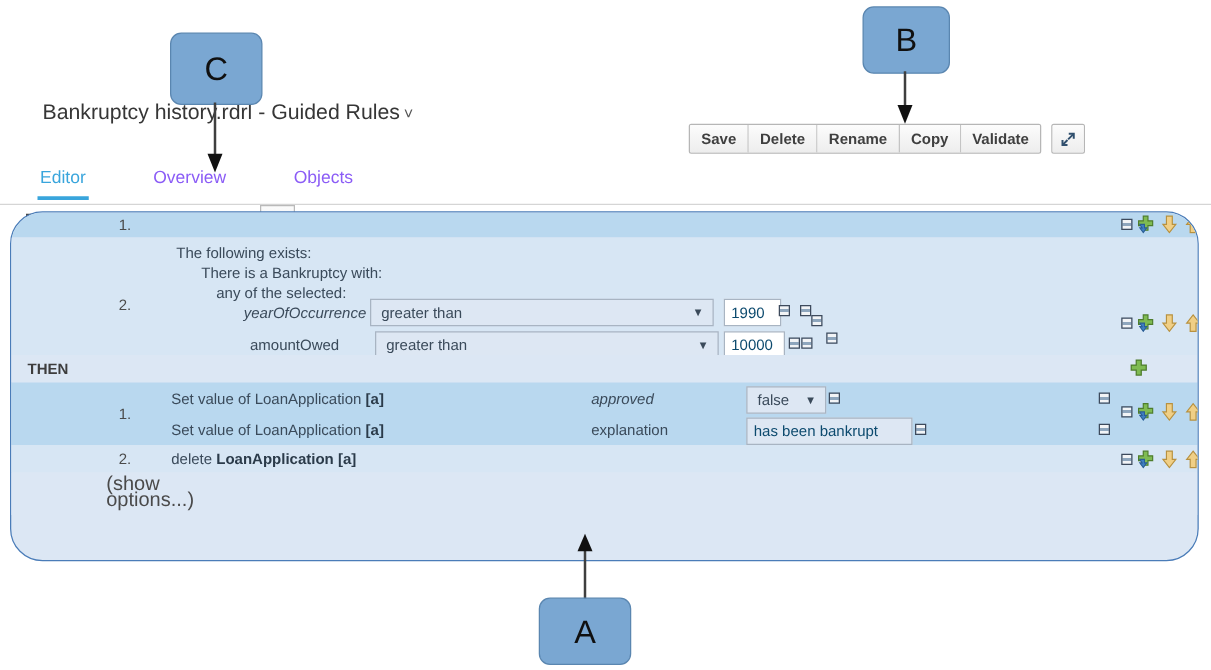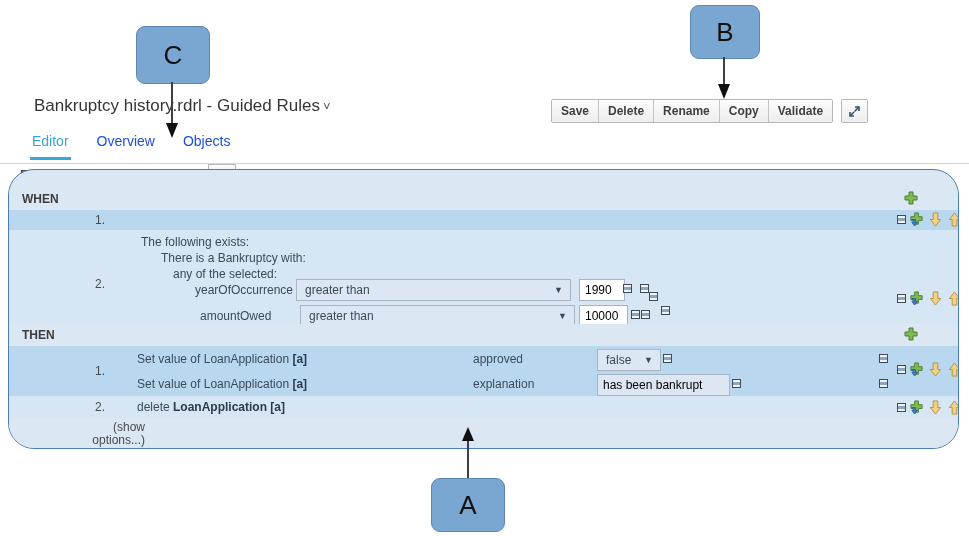--- a/index.html
+++ b/index.html
@@ -11,21 +11,21 @@
     position: relative;
     font-family: "Liberation Sans", sans-serif;
     font-size: 13px;
     color: #333333;
     overflow: hidden;
   }
 
   
   .doc-title {
     position: absolute;
-    left: 34px; top: 96px;
+    left: 34px; top: 80px;
     font-size: 17px;
     color: #363636;
     white-space: nowrap;
   }
   .doc-title .caret {
     font-size: 13px;
     color: #555;
     margin-left: 3px;
   }
 
@@ -34,25 +34,26 @@
     position: absolute;
     left: 0; right: 0; top: 163px;
     height: 1px; background: #d5d5d5;
   }
   .tabbar {
     position: absolute;
     left: 18px; top: 124px;
     display: flex;
     align-items: flex-start;
     height: 40px;
+    gap: 26px;
   }
   .tab {
     padding: 9px 14px 12px 14px;
     font-size: 14px;
-    color: #1d4ed8;
+    color: #8b5cf6;
     position: relative;
     white-space: nowrap;
     cursor: pointer;
   }
   .tab.active {
     color: #39a5dc;
   }
   .tab.active::after {
     content: "";
     position: absolute;
@@ -197,21 +198,21 @@
     position: absolute; right: 7px; top: 50%;
     transform: translateY(-50%);
     font-size: 9px; color: #3a4a5a;
   }
   .rinput {
     position: absolute;
     height: 22px;
     border: 1px solid #a8b4c2;
     background: #ffffff;
     font-size: 12px;
-    color: #000000;
+    color: #0c4a6e;
     display: flex; align-items: center;
     box-sizing: border-box;
     cursor: text;
   }
   .rinput.shaded { background: #dde7f3; }
   .rinput .v { margin-left: 5px; }
 
   
   .sq {
     position: absolute;
@@ -226,26 +227,25 @@
   .acts {
     position: absolute;
     display: flex; align-items: center;
     gap: 4px;
   }
   .acts .ai { cursor: pointer; display:block; }
   .plus-solo { position: absolute; cursor: pointer; }
   .show-options {
     position: absolute;
     left: 76px;
-    font-size: 12px;
+    font-size: 16px;
     color: #4a4a4a;
     width: 60px;
     line-height: 13px;
     cursor: pointer;
-    text-align: right;
   }
 
   
   .callout {
     position: absolute;
     background: #7aa7d2;
     border: 1px solid #5a86b0;
     border-radius: 9px;
     color: #101010;
     font-size: 26px;
@@ -293,28 +293,20 @@
   <span class="extends-value">None selected</span>
 </div>
 <div class="extends-dd">
   <svg width="12" height="8" viewBox="0 0 12 8">
     <path d="M1.5 2 L6 6 L10.5 2" fill="none" stroke="#4a6c96" stroke-width="1.7"></path>
   </svg>
 </div>
 
 <div class="rule-panel">
 
-  <div class="section-head" style="margin-top:18px;">
-    <span class="lbl">WHEN</span>
-    <span class="plus-solo" style="left:894px; top:2px;">
-      <svg width="16" height="16" viewBox="0 0 16 16">
-        <path d="M6 2 h4 v4 h4 v4 h-4 v4 h-4 v-4 h-4 v-4 h4 z" fill="#7fbb52" stroke="#4e7d2c" stroke-width="1"></path>
-      </svg>
-    </span>
-  </div>
 
   <div class="rows">
 
     <div class="row hl" style="height:20px;">
       <span class="num" style="top:3px;">1.</span>
       <span class="sq" style="left:888px; top:5px;"></span>
       <span class="acts" style="left:900px; top:2px;">
         <svg class="ai" width="15" height="15" viewBox="0 0 16 16">
           <path d="M6 1 h4 v4 h4 v4 h-4 v4 h-4 v-4 h-4 v-4 h4 z" fill="#7fbb52" stroke="#4e7d2c" stroke-width="1"></path>
           <path d="M3 8 h4 v3 h2 l-3 4 l-3 -4 h2 z" fill="#3f7fc4" stroke="#2a5e95" stroke-width="0.9"></path>
@@ -328,21 +320,21 @@
       </span>
     </div>
 
     <div class="row" style="height:94px;">
       <span class="num" style="top:47px;">2.</span>
       <span class="txt" style="left:132px; top:5px;">The following exists:</span>
       <span class="txt" style="left:152px; top:21px;">There is a Bankruptcy with:</span>
       <span class="txt" style="left:164px; top:37px;">any of the selected:</span>
       <span class="sq" style="left:652px; top:76px;"></span>
 
-      <span class="txt" style="left:186px; top:53px;">yearOfOccurrence</span>
+      <span class="txt" style="left:186px; top:53px;font-style:italic;">yearOfOccurrence</span>
       <span class="rsel" style="left:287px; top:49px; width:275px;">
         <span class="v">greater than</span>
         <span class="ar">▼</span>
       </span>
       <span class="rinput" style="left:570px; top:49px; width:46px;">
         <span class="v">1990</span>
       </span>
       <span class="sq" style="left:614px; top:54px;"></span>
       <span class="sq" style="left:631px; top:54px;"></span>
       <span class="sq" style="left:640px; top:62px;"></span>
@@ -381,21 +373,21 @@
         <path d="M6 2 h4 v4 h4 v4 h-4 v4 h-4 v-4 h-4 v-4 h4 z" fill="#7fbb52" stroke="#4e7d2c" stroke-width="1"></path>
       </svg>
     </span>
   </div>
 
   <div class="rows">
 
     <div class="row hl" style="height:50px;">
       <span class="num" style="top:18px;">1.</span>
       <span class="txt" style="left:128px; top:6px;"><span>Set value of LoanApplication </span><b>[a]</b></span>
-      <span class="txt" style="left:464px; top:6px;">approved</span>
+      <span class="txt" style="left:464px; top:6px;font-style:italic;">approved</span>
       <span class="rsel" style="left:588px; top:3px; width:64px;">
         <span class="v">false</span>
         <span class="ar">▼</span>
       </span>
       <span class="sq" style="left:654px; top:8px;"></span>
       <span class="sq" style="left:870px; top:8px;"></span>
 
       <span class="txt" style="left:128px; top:31px;"><span>Set value of LoanApplication </span><b>[a]</b></span>
       <span class="txt" style="left:464px; top:31px;">explanation</span>
       <span class="rinput shaded" style="left:588px; top:28px; width:133px;">

